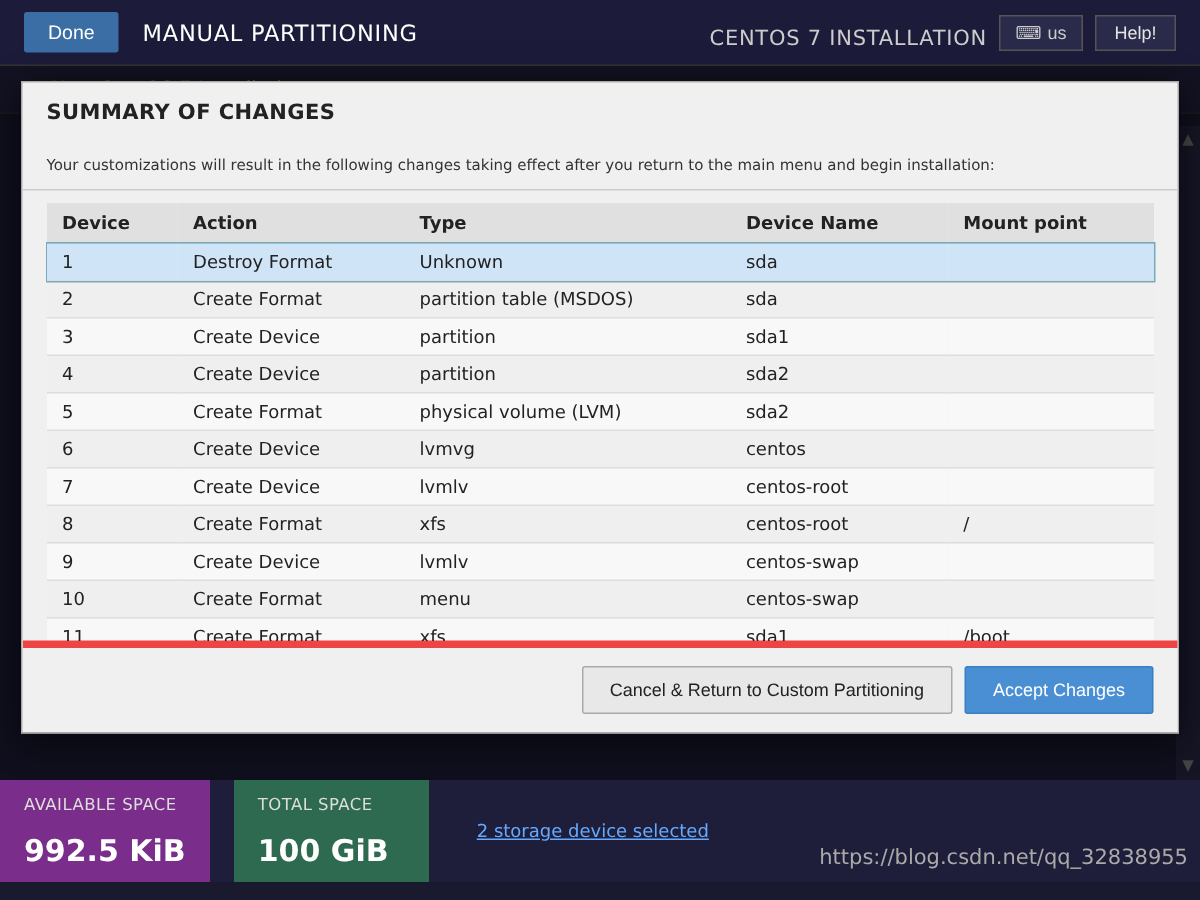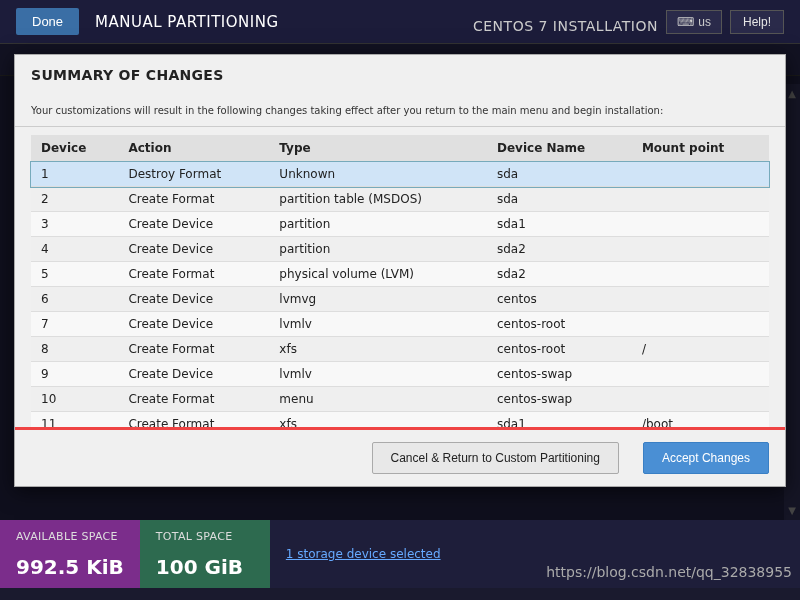--- a/index.html
+++ b/index.html
@@ -176,23 +176,23 @@
       padding: 8px 16px;
       max-height: 300px;
       overflow-y: auto;
     }
 
     
     .modal-footer {
       padding: 12px 16px;
       display: flex;
       justify-content: flex-end;
-      gap: 24px;
+      gap: 8px;
       background: #f0f0f0;
-      border-top: 3px solid #ef4444;
+      border-top: 5px solid #ef4444;
     }
     .cancel-btn {
       background: #e8e8e8;
       border: 1px solid #aaa;
       color: #222;
       padding: 8px 18px;
       font-size: 12px;
       cursor: pointer;
       border-radius: 2px;
     }
@@ -209,21 +209,21 @@
     
     .status-bar {
       position: absolute;
       bottom: 0;
       left: 0;
       right: 0;
       height: 68px;
       background: #1e1e3a;
       display: flex;
       align-items: center;
-      gap: 0;
+      gap: 16px;
       padding: 0;
     }
     .space-box {
       padding: 8px 16px;
       height: 68px;
       display: flex;
       flex-direction: column;
       justify-content: center;
       min-width: 130px;
     }
@@ -409,17 +409,17 @@
 
   <div class="status-bar">
     <div class="space-box available">
       <span class="space-label">AVAILABLE SPACE</span>
       <span class="space-value">992.5 KiB</span>
     </div>
     <div class="space-box total">
       <span class="space-label">TOTAL SPACE</span>
       <span class="space-value">100 GiB</span>
     </div>
-    <a class="storage-link">1 storage device selected</a>
+    <a class="storage-link">2 storage device selected</a>
     <span class="url-bar">https://blog.csdn.net/qq_32838955</span>
   </div>
 
 </div>
 
 </body></html>

